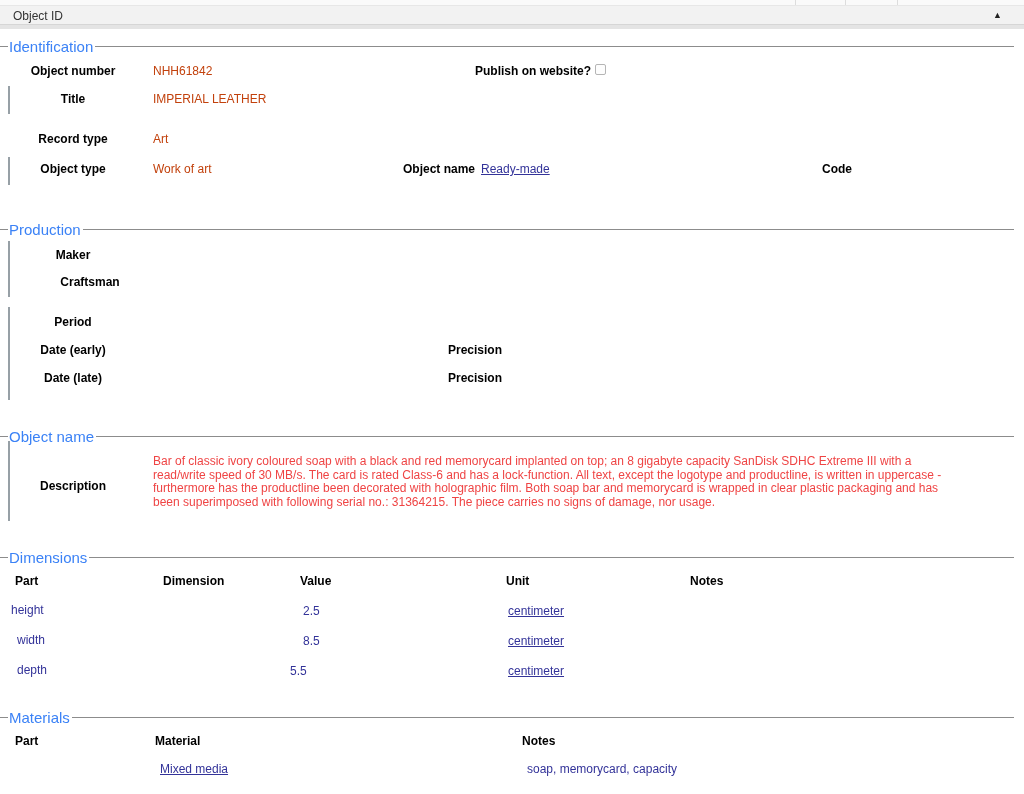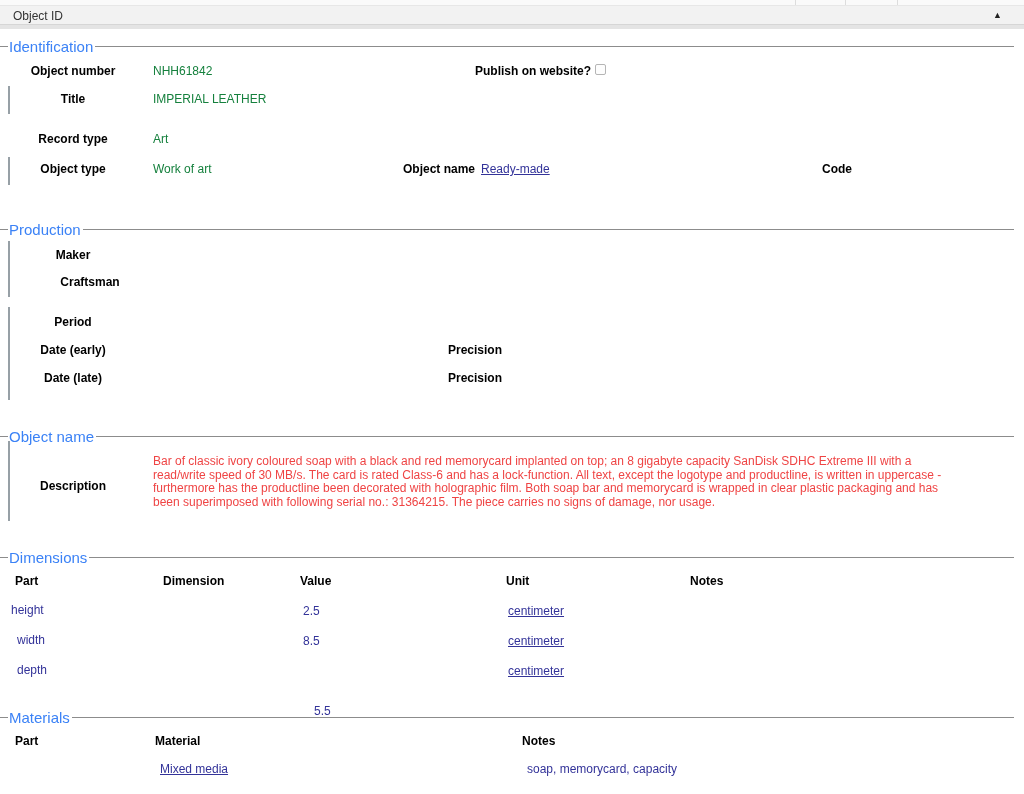--- a/index.html
+++ b/index.html
@@ -58,21 +58,21 @@
   .legend .rule { flex: 1; height: 0; border-top: 1px solid #8c8c8c; }
 
   
   .flabel {
     position: absolute; left: 0; width: 146px;
     text-align: center; font-weight: bold; color: #000;
     white-space: nowrap;
   }
   .fvalue {
     position: absolute; left: 153px;
-    color: #15803d; white-space: nowrap;
+    color: #c2410c; white-space: nowrap;
   }
   .abs { position: absolute; white-space: nowrap; }
   .bold { font-weight: bold; }
   .purple { color: #333399; }
   .link { color: #333399; text-decoration: underline; cursor: pointer; }
 
   .checkbox {
     position: absolute;
     width: 11px; height: 11px;
     background: #fdfdfd;
@@ -181,21 +181,21 @@
 
   <span class="abs purple" style="left:11px;  top:603px;">height</span>
   <span class="abs purple" style="left:303px; top:604px;">2.5</span>
   <span class="abs link" style="left:508px; top:604px;">centimeter</span>
 
   <span class="abs purple" style="left:17px;  top:633px;">width</span>
   <span class="abs purple" style="left:303px; top:634px;">8.5</span>
   <span class="abs link" style="left:508px; top:634px;">centimeter</span>
 
   <span class="abs purple" style="left:17px;  top:663px;">depth</span>
-  <span class="abs purple" style="left:314px; top:664px;margin-top:40px;">5.5</span>
+  <span class="abs purple" style="left:290px; top:664px;">5.5</span>
   <span class="abs link" style="left:508px; top:664px;">centimeter</span>
 
   <div class="legend" style="top:709px;">
     <span class="dash"></span>
     <span class="text">Materials</span>
     <span class="rule"></span>
   </div>
 
   <span class="abs colhead" style="left:15px;  top:734px;">Part</span>
   <span class="abs colhead" style="left:155px; top:734px;">Material</span>

